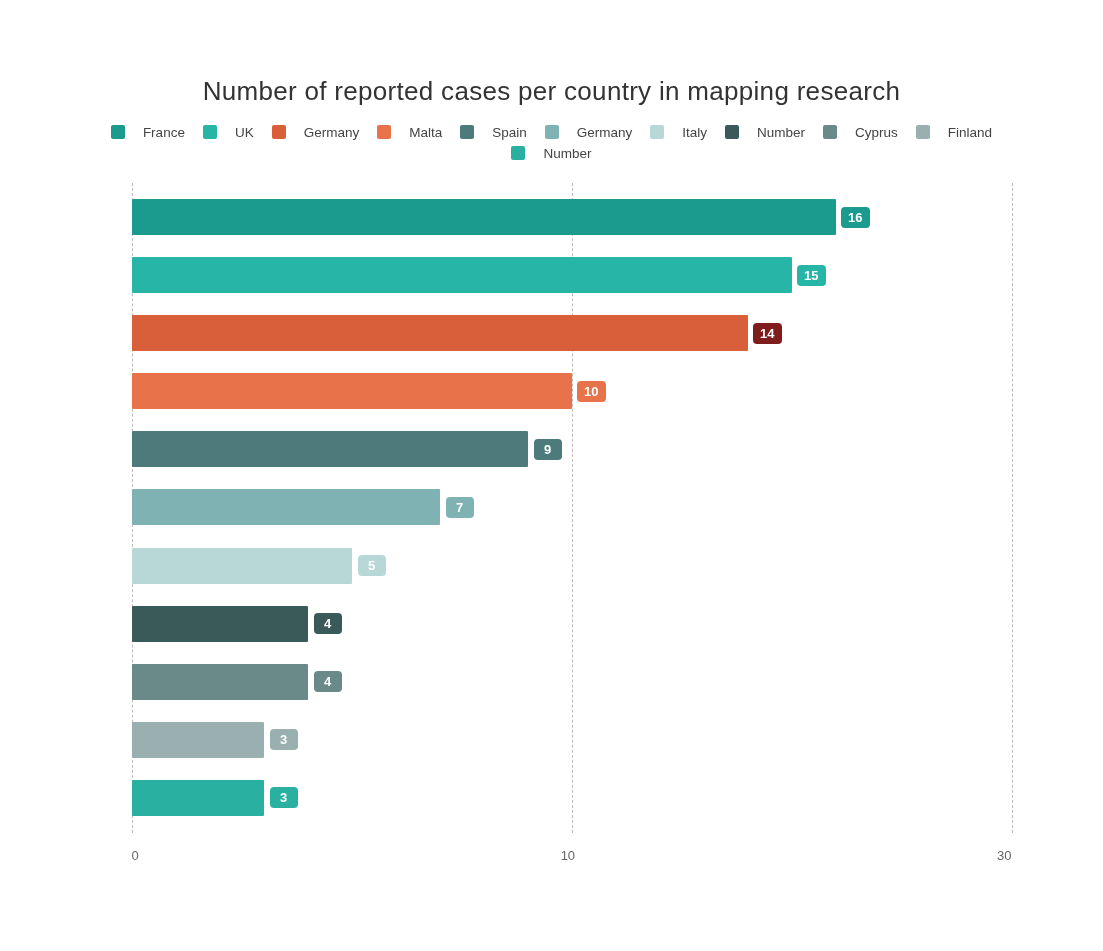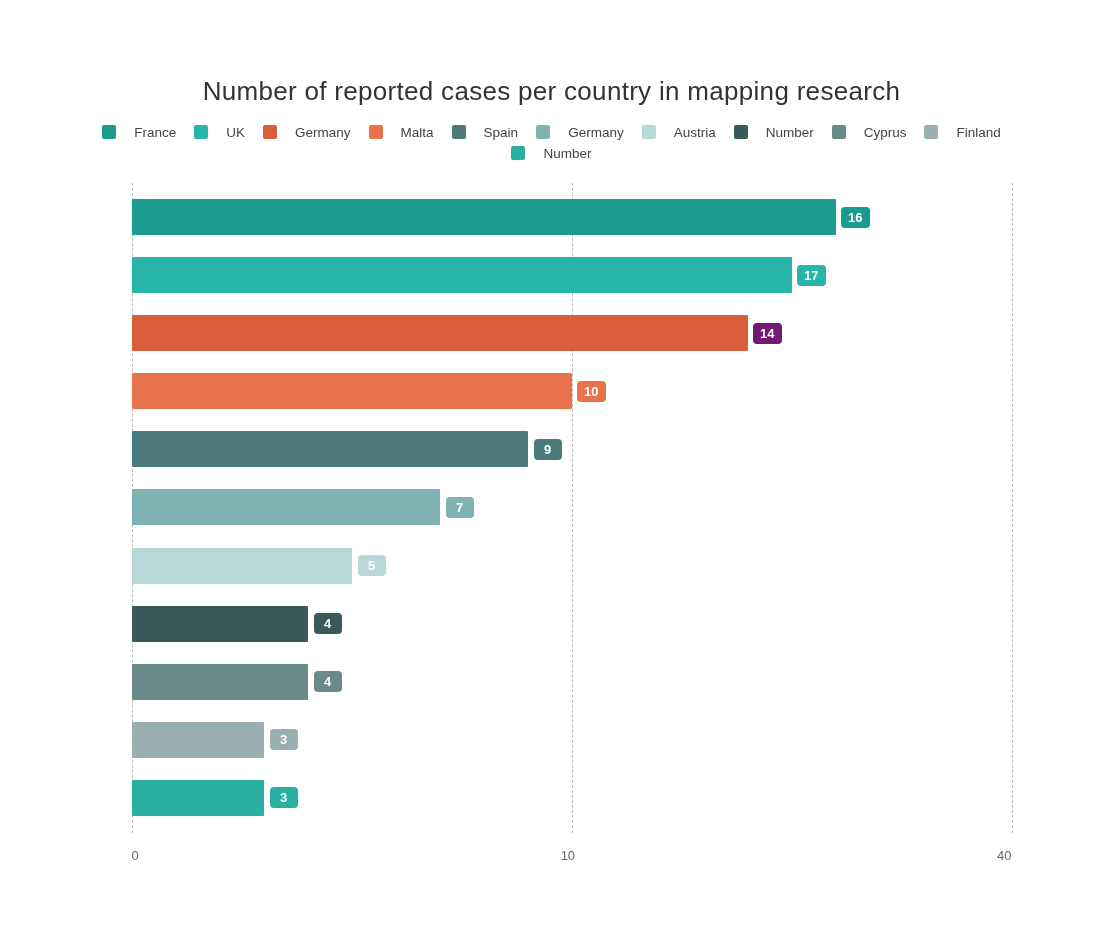--- a/index.html
+++ b/index.html
@@ -150,21 +150,21 @@
       <div class="legend-item">
         <span class="legend-dot" style="background:#4d7a7a"></span>
         <span>Spain</span>
       </div>
       <div class="legend-item">
         <span class="legend-dot" style="background:#7fb3b3"></span>
         <span>Germany</span>
       </div>
       <div class="legend-item">
         <span class="legend-dot" style="background:#b8d8d8"></span>
-        <span>Austria</span>
+        <span>Italy</span>
       </div>
       <div class="legend-item">
         <span class="legend-dot" style="background:#3a5a5a"></span>
         <span>Number</span>
       </div>
       <div class="legend-item">
         <span class="legend-dot" style="background:#6a8a8a"></span>
         <span>Cyprus</span>
       </div>
       <div class="legend-item">
@@ -184,26 +184,26 @@
         <div class="grid-line" style="left: 100%;"></div>
       </div>
     <div class="bars-area" id="bars-area">
         <div class="bar-row">
           <div class="bar" style="width: 80%; background-color: rgb(26, 155, 142);">
             <div class="bar-label" style="background-color: rgb(26, 155, 142);">16</div>
           </div>
         </div>
         <div class="bar-row">
           <div class="bar" style="width: 75%; background-color: rgb(39, 181, 168);">
-            <div class="bar-label" style="background-color: rgb(39, 181, 168);">17</div>
+            <div class="bar-label" style="background-color: rgb(39, 181, 168);">15</div>
           </div>
         </div>
         <div class="bar-row">
           <div class="bar" style="width: 70%; background-color: rgb(217, 95, 59);">
-            <div class="bar-label" style="background-color: #701a75;">14</div>
+            <div class="bar-label" style="background-color: #7f1d1d;">14</div>
           </div>
         </div>
         <div class="bar-row">
           <div class="bar" style="width: 50%; background-color: rgb(232, 114, 74);">
             <div class="bar-label" style="background-color: rgb(232, 114, 74);">10</div>
           </div>
         </div>
         <div class="bar-row">
           <div class="bar" style="width: 45%; background-color: rgb(77, 122, 122);">
             <div class="bar-label" style="background-color: rgb(77, 122, 122);">9</div>
@@ -236,16 +236,16 @@
         </div>
         <div class="bar-row">
           <div class="bar" style="width: 15%; background-color: rgb(42, 176, 160);">
             <div class="bar-label" style="background-color: rgb(42, 176, 160);">3</div>
           </div>
         </div>
       </div>
     <div class="x-axis" id="x-axis">
         <span class="x-tick">0</span>
         <span class="x-tick">10</span>
-        <span class="x-tick">40</span>
+        <span class="x-tick">30</span>
       </div>
   </div>
 </div>
 
 </body></html>

